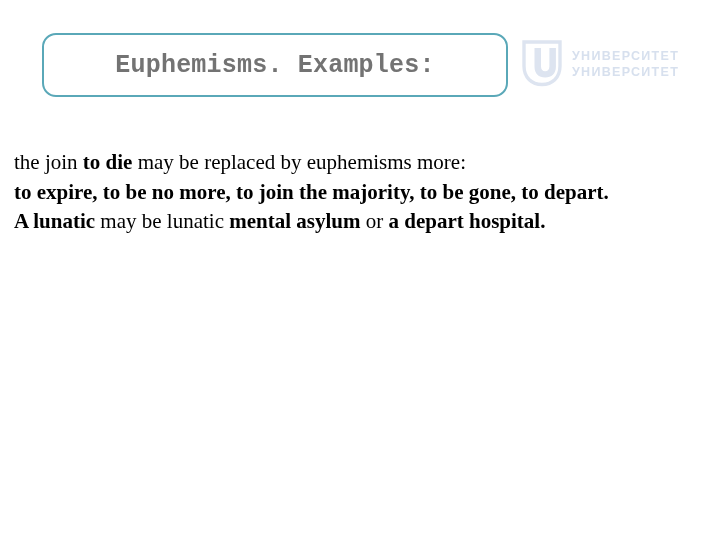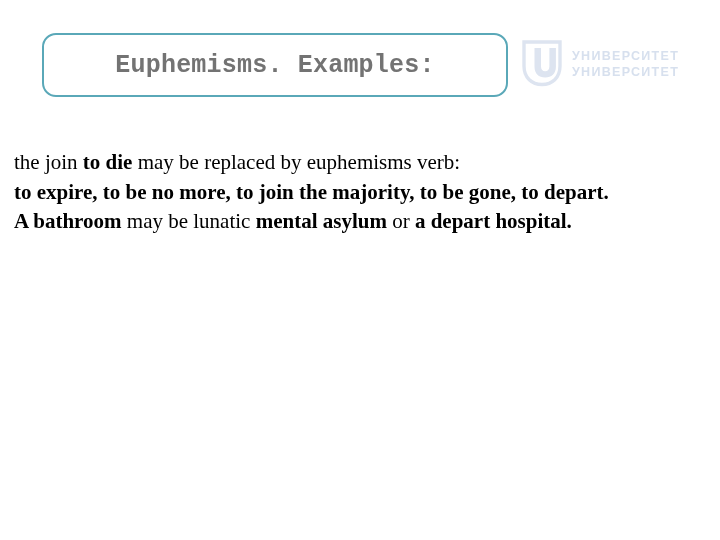--- a/index.html
+++ b/index.html
@@ -119,16 +119,16 @@
     </svg>
     <div class="logo-words">
       <span class="logo-line">УНИВЕРСИТЕТ</span>
       <span class="logo-line">УНИВЕРСИТЕТ</span>
     </div>
   </div>
 
 </div>
 
 <div class="body-copy">
-  <p class="para"><span class="reg">the join </span><b>to die</b><span class="reg"> may be replaced by euphemisms verb:</span></p>
+  <p class="para"><span class="reg">the join </span><b>to die</b><span class="reg"> may be replaced by euphemisms more:</span></p>
   <p class="para"><b>to expire, to be no more, to join the majority, to be gone, to depart.</b></p>
-  <p class="para"><b>A bathroom</b><span class="reg"> may be lunatic </span><b>mental asylum</b><span class="reg"> or </span><b>a depart hospital.</b></p>
+  <p class="para"><b>A lunatic</b><span class="reg"> may be lunatic </span><b>mental asylum</b><span class="reg"> or </span><b>a depart hospital.</b></p>
 </div>
 
 </body></html>

